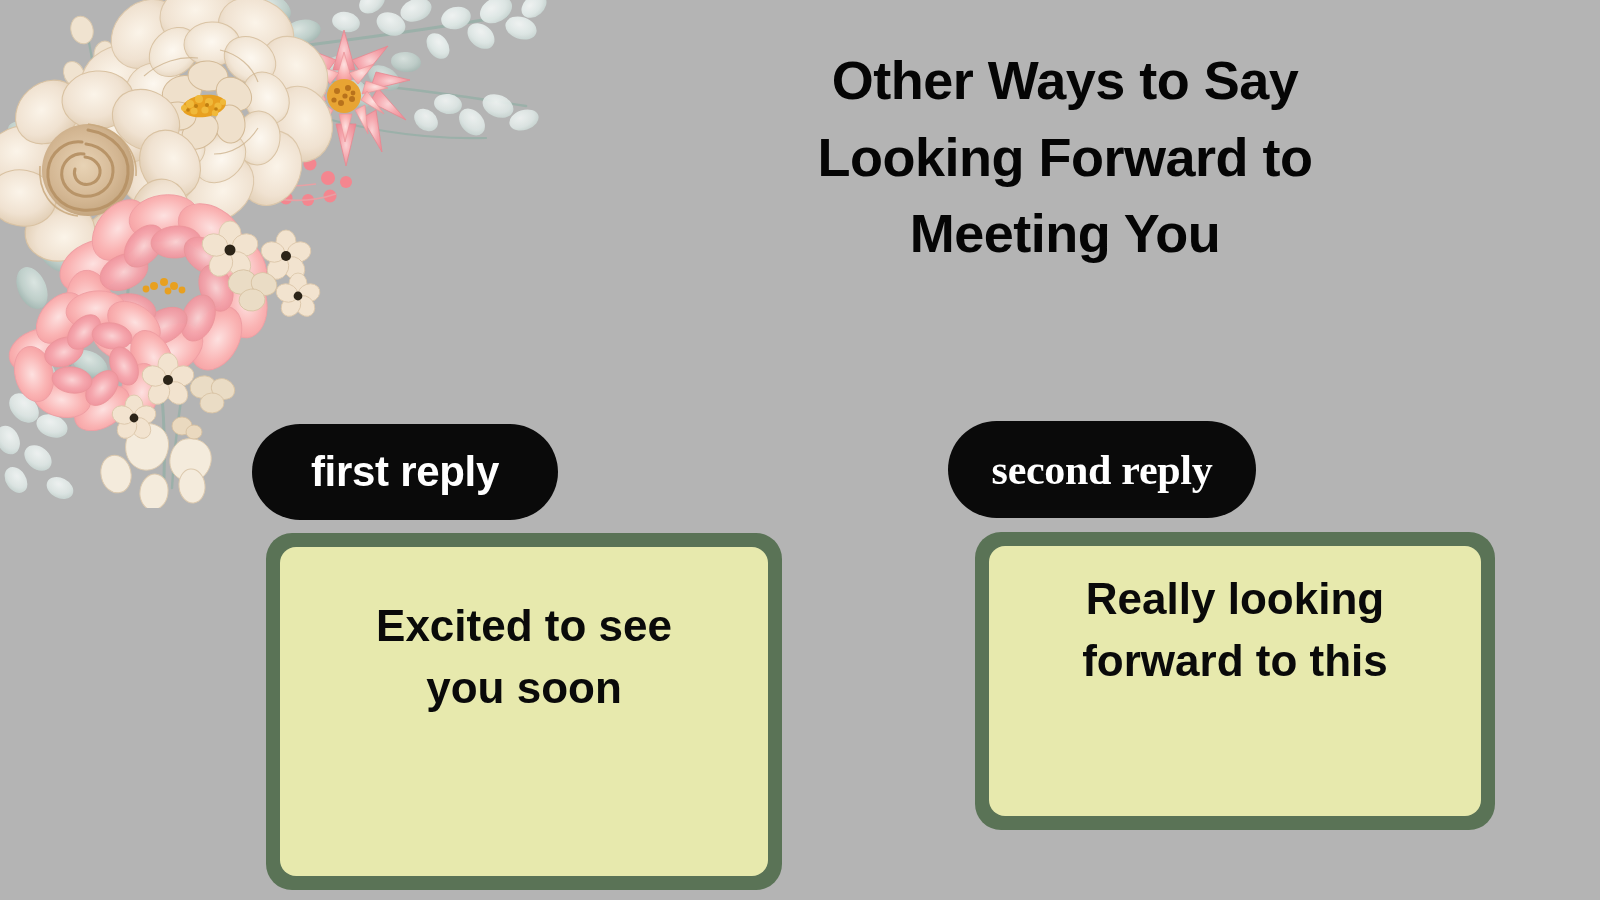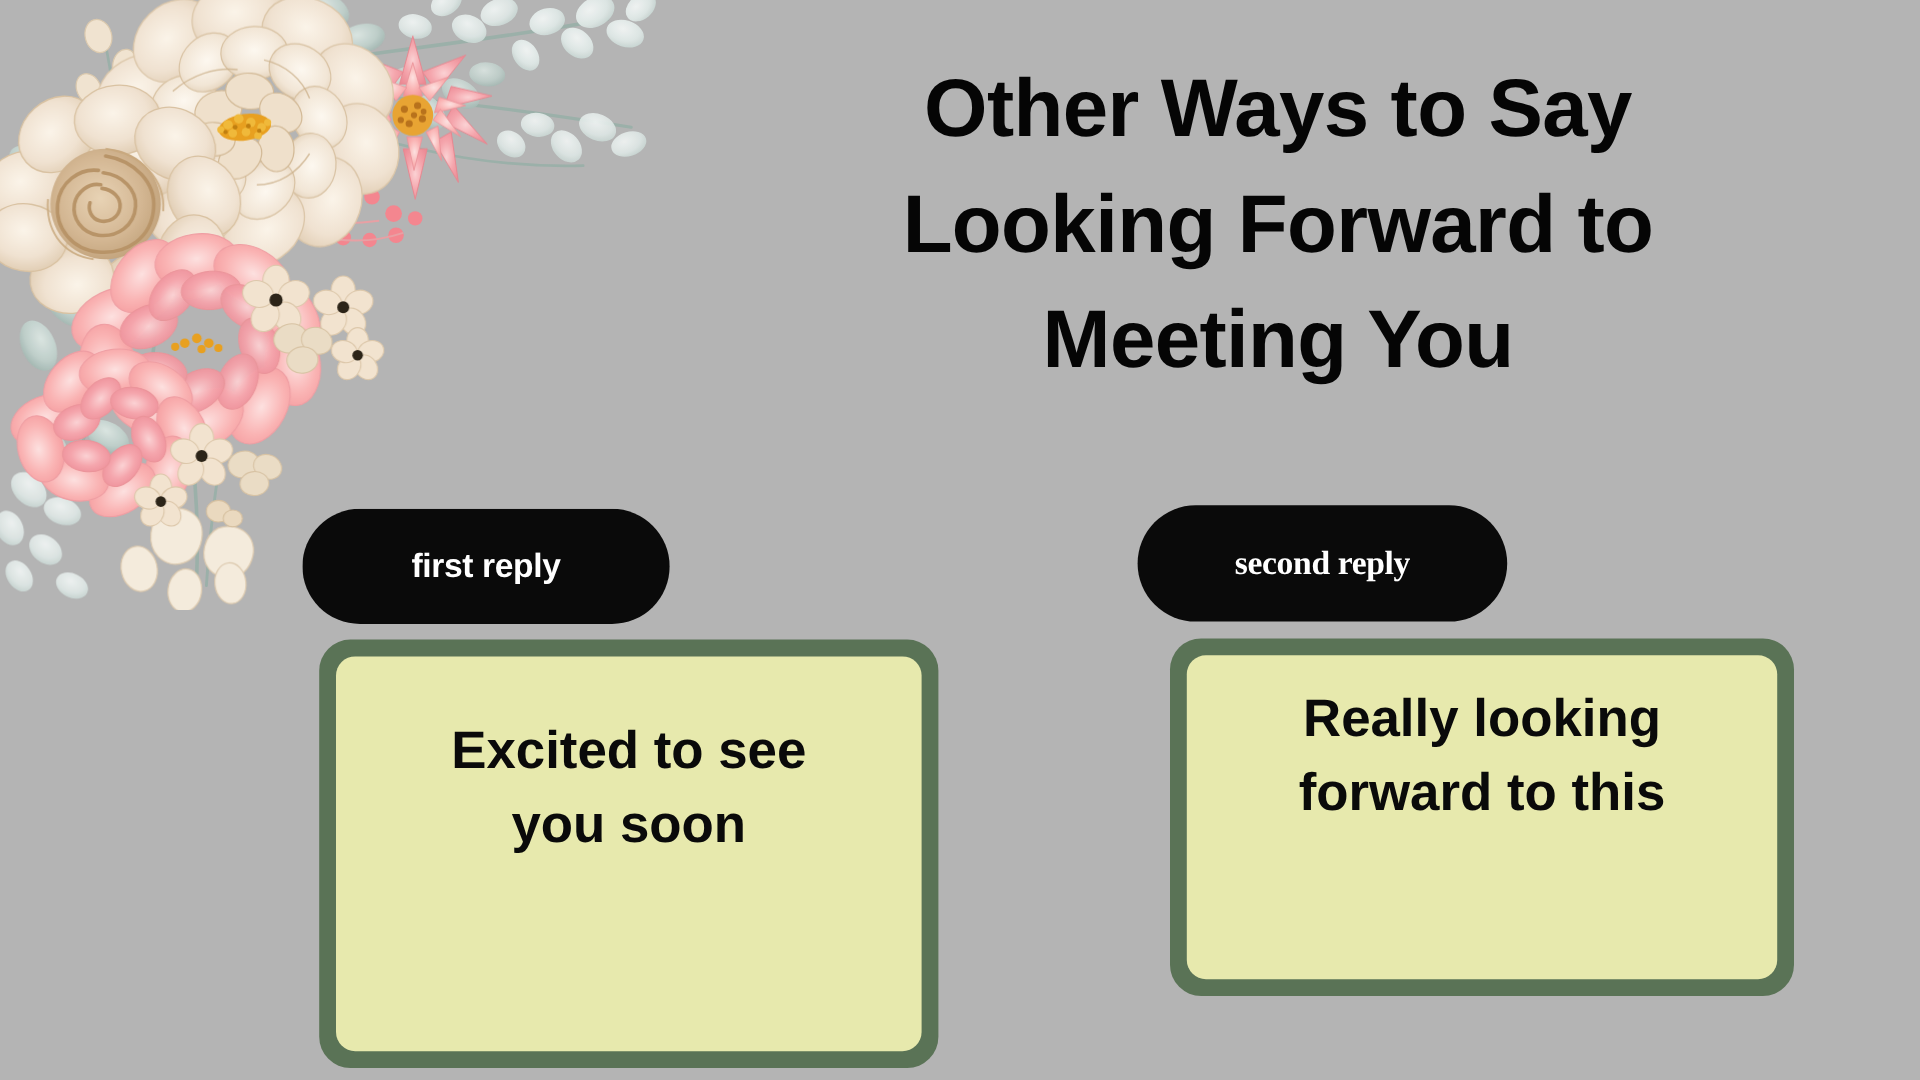--- a/index.html
+++ b/index.html
@@ -33,37 +33,37 @@
   
   #title {
     position: absolute;
     left: 660px;
     top: 42px;
     width: 810px;
     text-align: center;
     color: #050505;
     font-family: "Liberation Sans Narrow", "Liberation Sans", sans-serif;
     font-weight: 700;
-    font-size: 68px;
+    font-size: 54px;
     line-height: 1.42;
     letter-spacing: -0.5px;
     white-space: pre-line;
   }
 
   
   .pill {
     position: absolute;
     background: #0a0a0a;
     border-radius: 60px;
     display: flex;
     align-items: center;
     justify-content: center;
     color: #ffffff;
     font-weight: 700;
-    font-size: 28px;
+    font-size: 42px;
     letter-spacing: -0.3px;
     z-index: 3;
   }
   #pill-first  { left: 252px; top: 424px; width: 306px; height: 96px; }
   #pill-second { left: 948px; top: 421px; width: 308px; height: 97px; font-family: Liberation Serif, serif; }
 
   
   .card {
     position: absolute;
     background: #5a7356;

